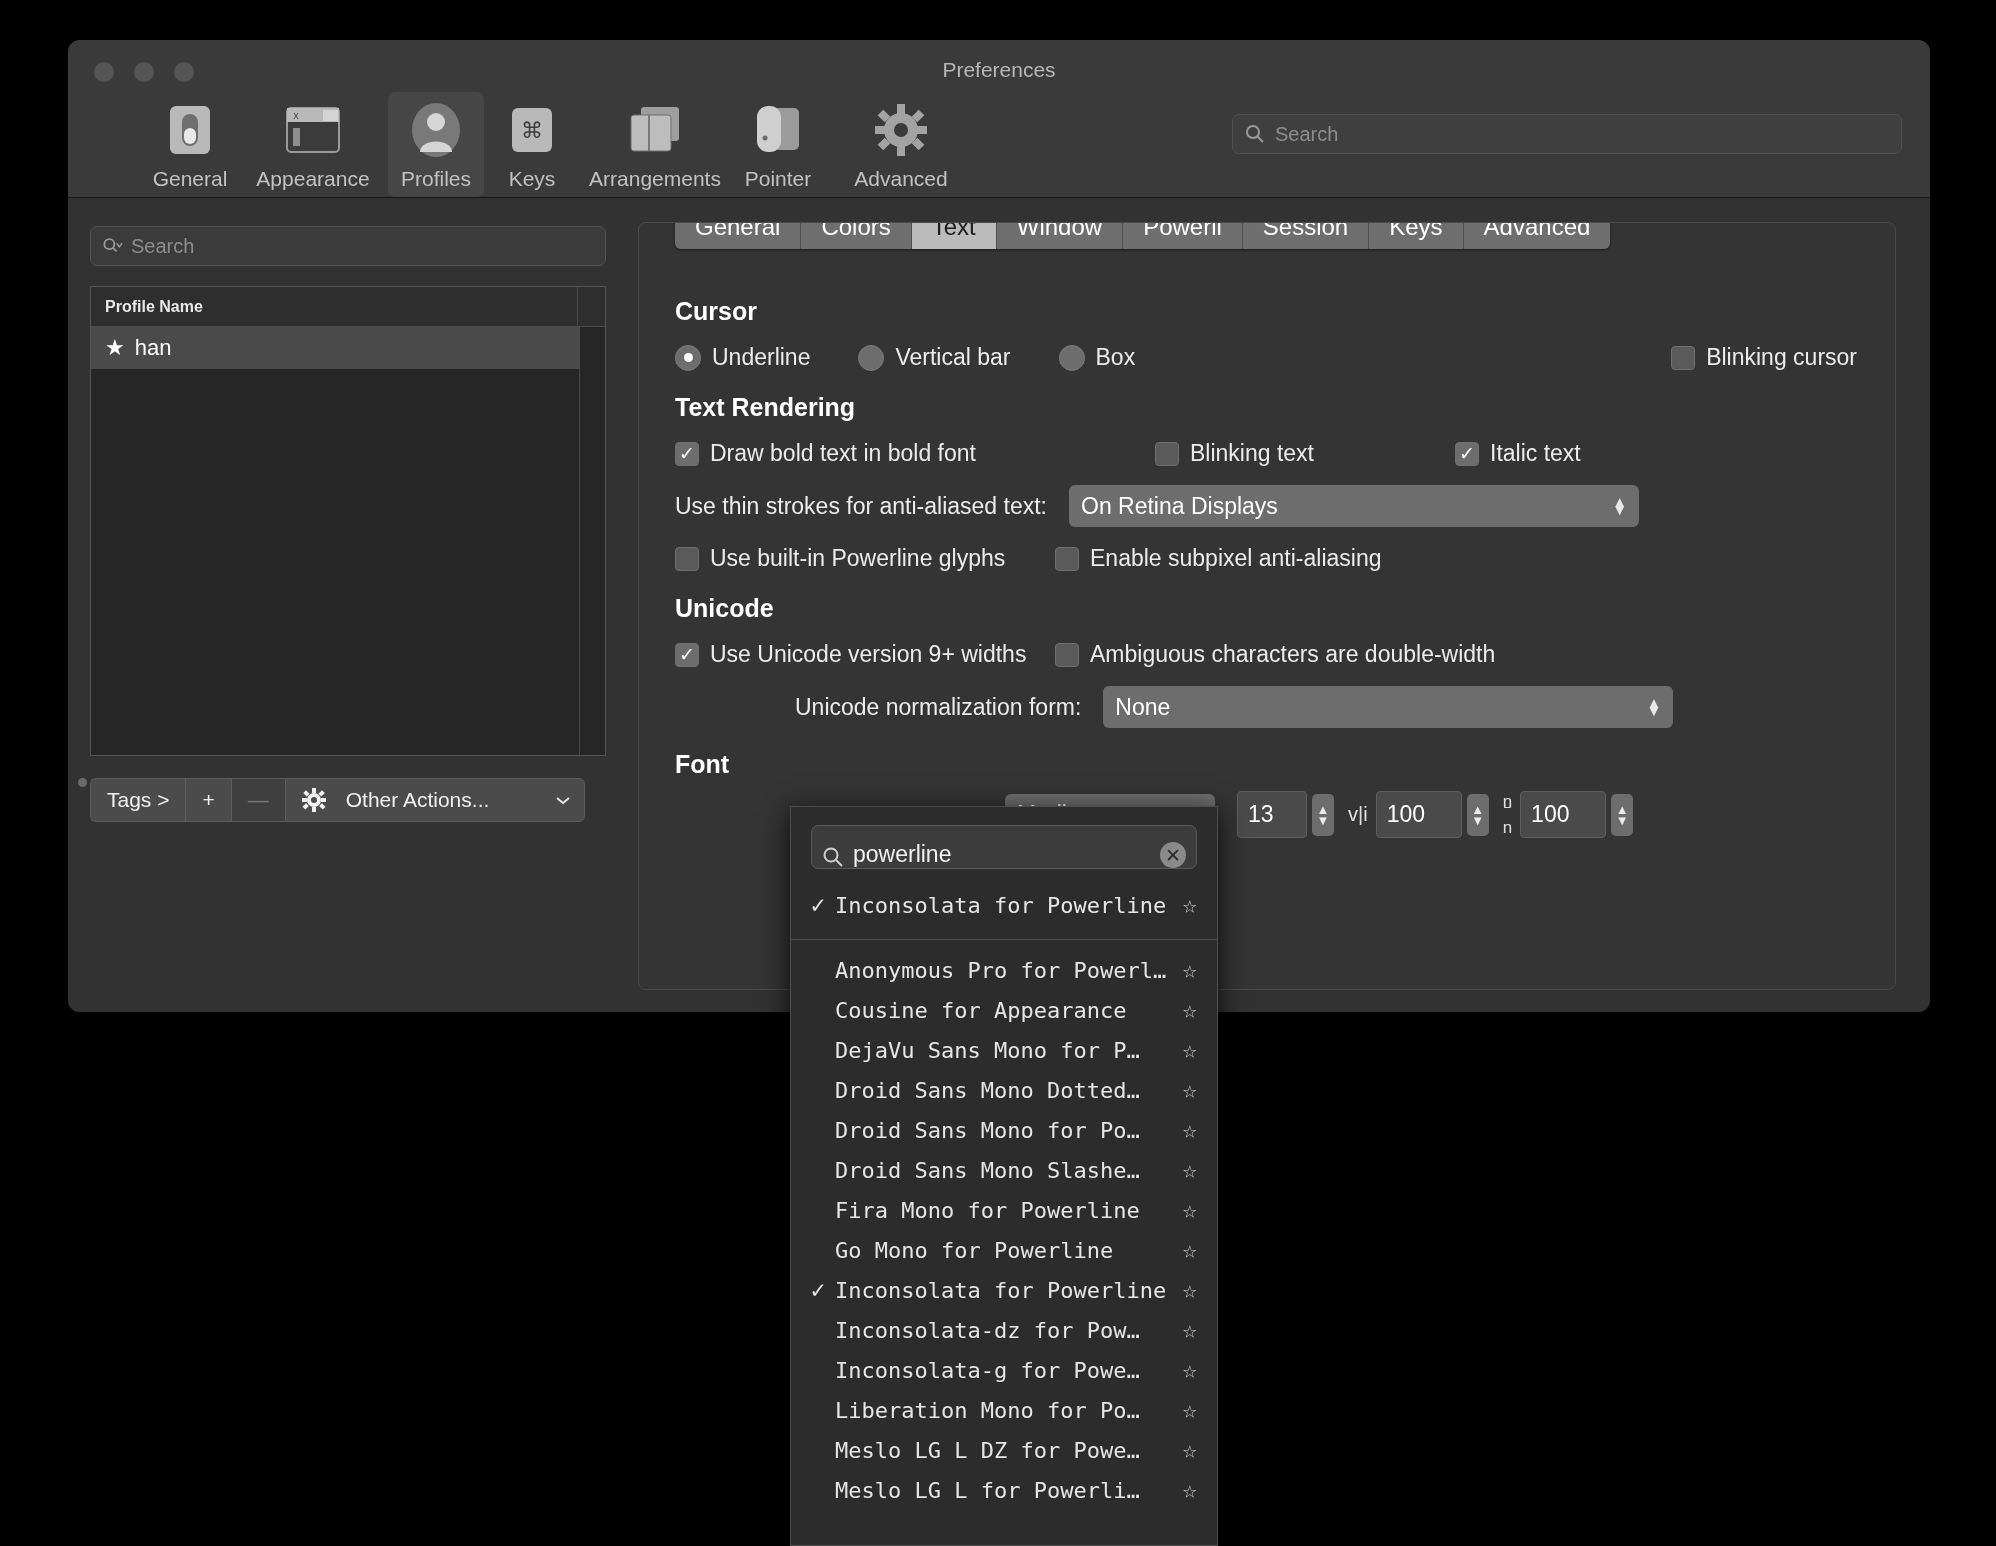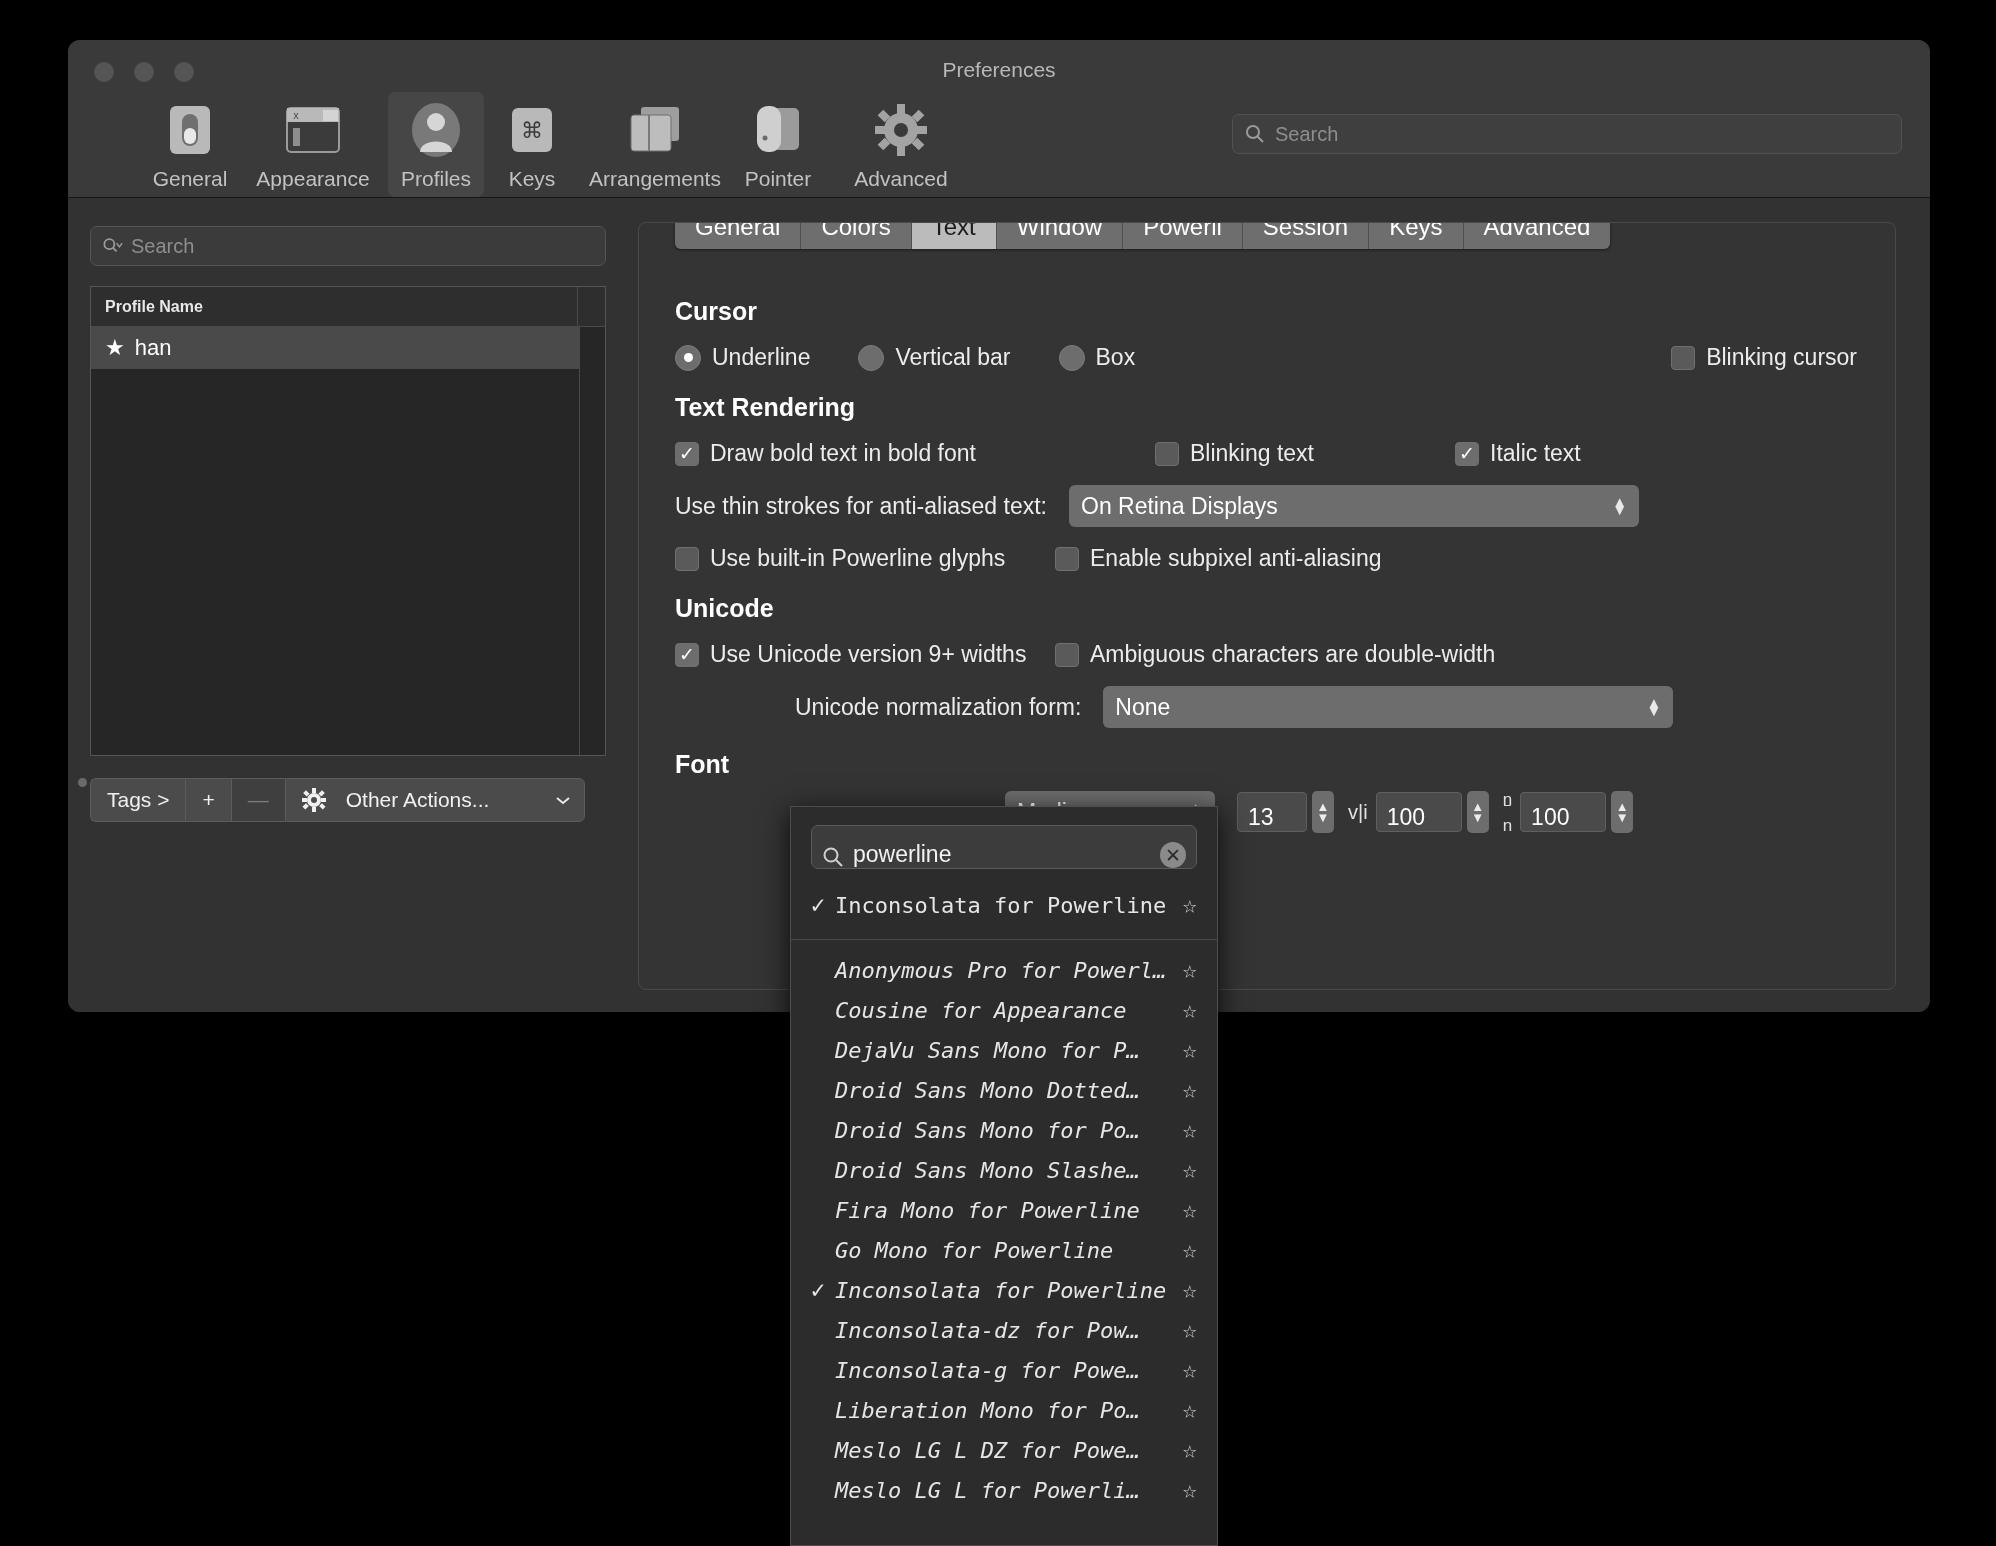--- a/index.html
+++ b/index.html
@@ -137,22 +137,22 @@
   .labplain { color: #ececec; font-size: 23px; white-space: nowrap; }
 
   .popbtn {
     background: #6d6d6d; border-radius: 6px; height: 42px;
     display: flex; align-items: center; padding: 0 12px;
     color: #ffffff; font-size: 23px; position: relative;
   }
   .popbtn .chev { position: absolute; right: 12px; display: flex; flex-direction: column;
                   align-items: center; line-height: 8px; font-size: 15px; color: #e8e8e8; }
 
-  .num { background: #4a4a4a; border: 1px solid #5f5f5f; border-radius: 4px; height: 40px;
-         color: #ffffff; font-size: 23px; display: flex; align-items: flex-end; padding: 0 10px; }
+  .num { background: #4a4a4a; border: 1px solid #5f5f5f; border-radius: 4px; height: 47px;
+         color: #ffffff; font-size: 23px; display: flex; align-items: center; padding: 0 10px; }
   .stepper { width: 22px; height: 42px; background: #6d6d6d; border-radius: 5px; margin-left: 5px;
              display: flex; flex-direction: column; align-items: center; justify-content: center;
              color: #ececec; font-size: 13px; line-height: 11px; }
 
   
   .fontpop {
     position: absolute; left: 790px; top: 806px;
     width: 428px; height: 740px;
     background: #2c2c2c; border: 1px solid #4d4d4d;
     box-shadow: 0 6px 26px rgba(0,0,0,0.8);
@@ -172,21 +172,21 @@
   }
   .fpsel .chk { width: 26px; text-align: center; font-size: 24px; }
   .fpsel .nm { flex: 1; padding-left: 4px; }
   .fpdiv { height: 1px; background: #4a4a4a; margin: 10px 0 0; }
   .fplist { padding-top: 10px; }
   .fpitem {
     display: flex; align-items: center; padding: 0 20px 0 14px; height: 40px;
     font-family: "DejaVu Sans Mono", monospace; color: #e6e6e6; font-size: 22px;
   }
   .fpitem .chk { width: 26px; text-align: center; font-size: 24px; }
-  .fpitem .nm { flex: 1; padding-left: 4px; white-space: nowrap; overflow: hidden; font-style: italic; }
+  .fpitem .nm { flex: 1; padding-left: 4px; white-space: nowrap; overflow: hidden; }
   .star { color: #d8d8d8; font-size: 24px; }
 </style>
 </head>
 <body>
 
 <div id="root">
 
   <div class="window">
 
     <div class="titlebar">

